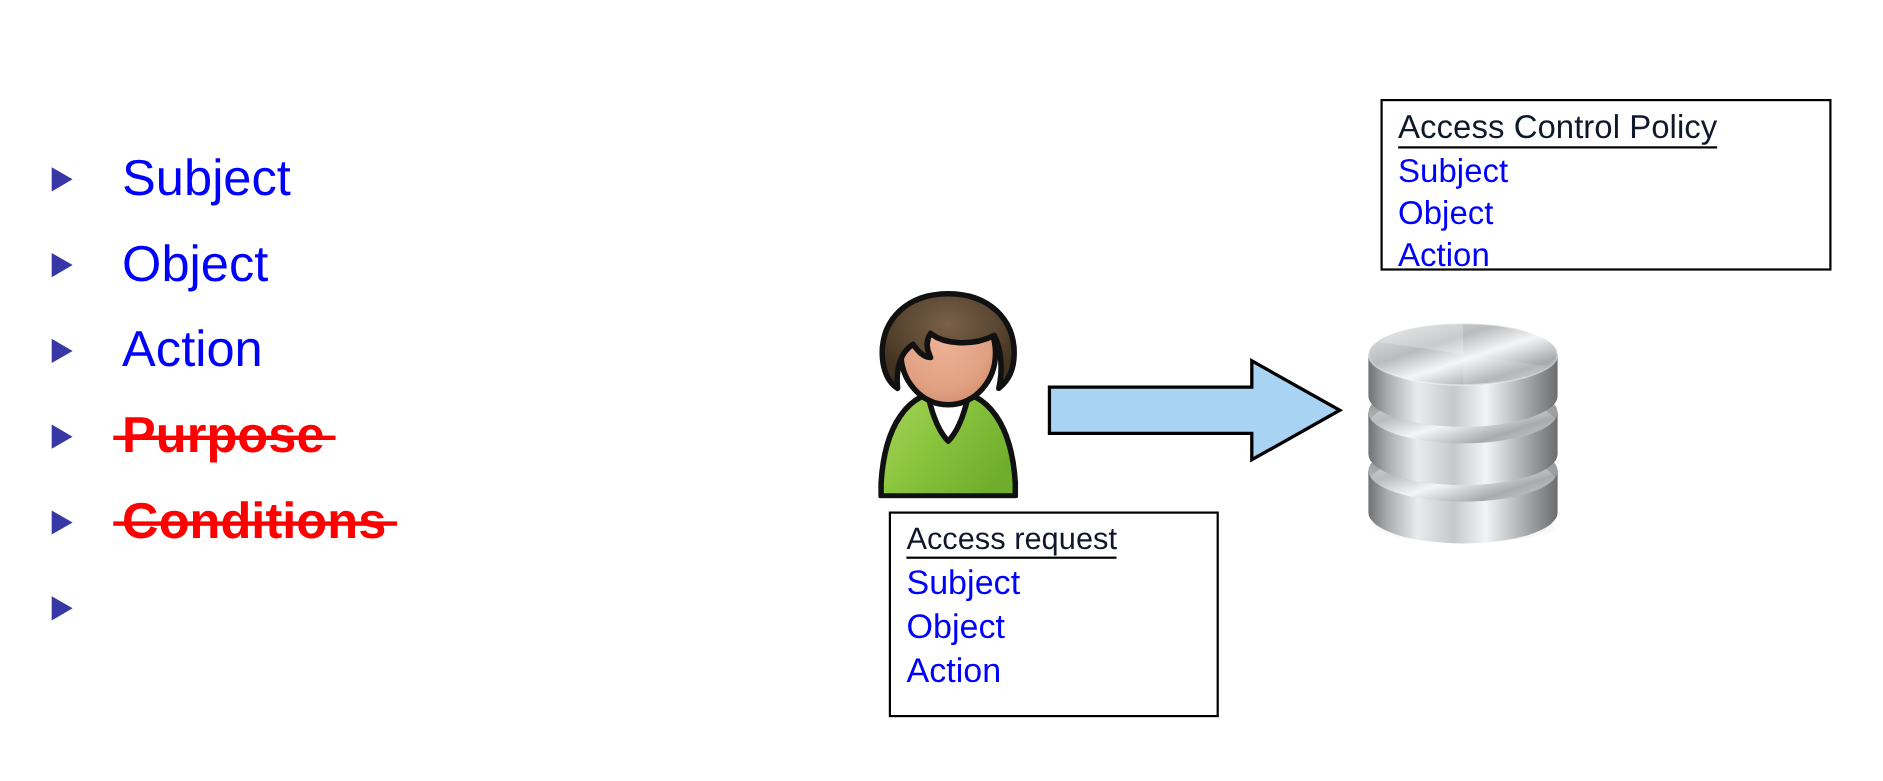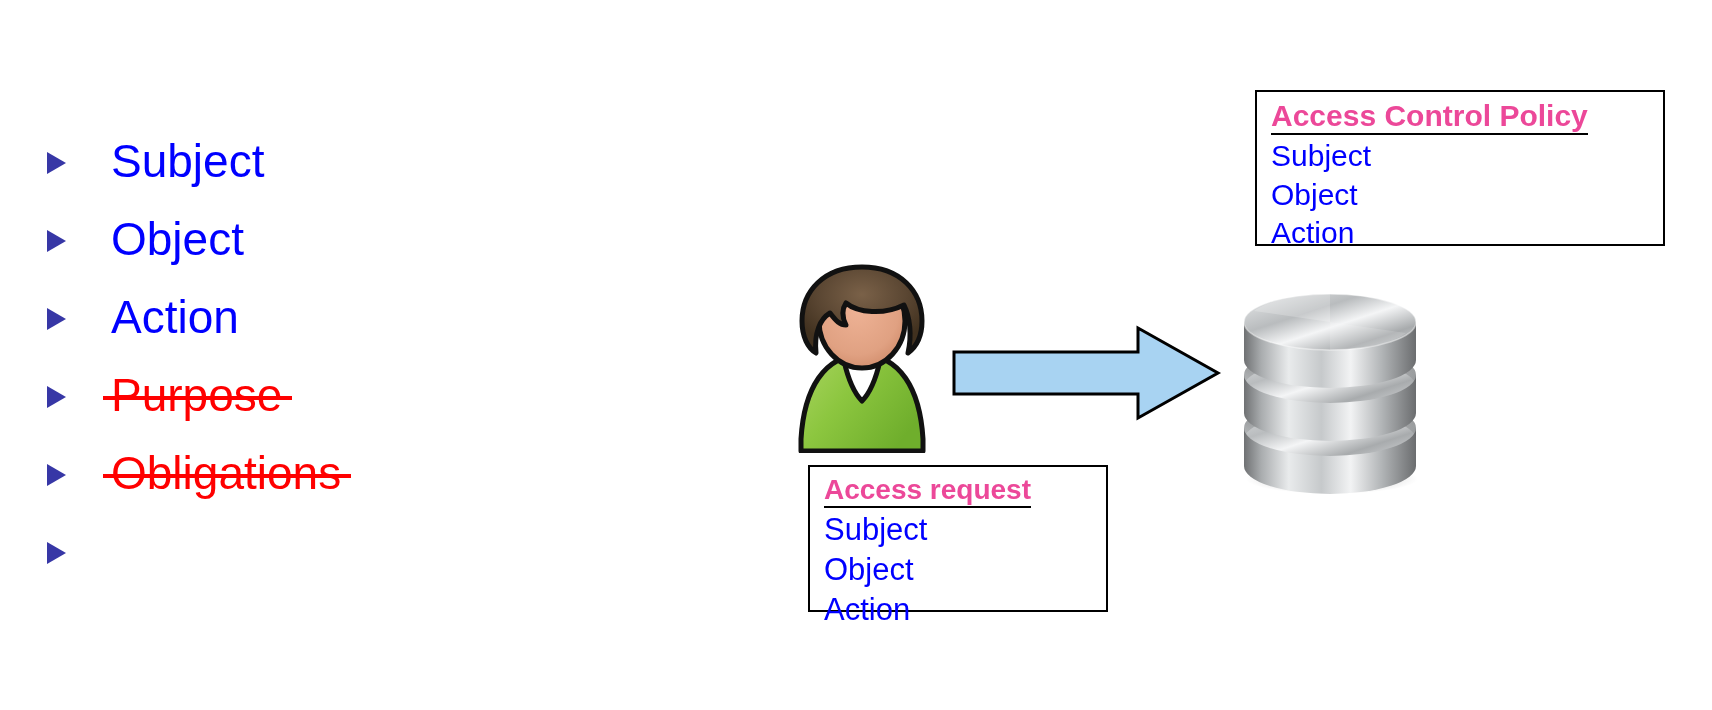--- a/index.html
+++ b/index.html
@@ -51,20 +51,21 @@
     line-height: 1;
     white-space: nowrap;
     letter-spacing: 0px;
   }
   .bullet-label.state-active {
     color: #0000ff;
   }
   .bullet-label.state-struck {
     color: #ff0000;
     position: relative;
+    font-weight: bold;
   }
   .bullet-label.state-struck::after {
     content: "";
     position: absolute;
     left: -8px;
     right: -10px;
     top: 52%;
     height: 4px;
     background: #ff0000;
   }
@@ -72,22 +73,22 @@
   
   .info-box {
     position: absolute;
     background: #ffffff;
     border: 2px solid #000000;
     box-sizing: border-box;
     padding: 8px 14px 10px 14px;
   }
   .info-box-title {
     font-size: 29px;
-    font-weight: bold;
-    color: #ec4899;
+    font-weight: normal;
+    color: #0f172a;
     white-space: nowrap;
     line-height: 1.08;
     border-bottom: 2px solid #000000;
     display: inline-block;
     padding-bottom: 1px;
     margin-bottom: 2px;
   }
   .info-box-line {
     font-size: 30px;
     color: #0000ff;
@@ -102,21 +103,21 @@
     height: 156px;
   }
   #acp-box .info-box-title {
     font-size: 30px;
   }
 
   #request-box {
     left: 808px;
     top: 465px;
     width: 300px;
-    height: 147px;
+    height: 187px;
   }
   #request-box .info-box-title {
     font-size: 28px;
   }
   #request-box .info-box-line {
     font-size: 31px;
   }
 
   
   #user-icon {
@@ -165,21 +166,21 @@
     <span class="bullet-label state-active">Action</span>
   </div>
 
   <div class="bullet-row">
     <span class="bullet-marker"></span>
     <span class="bullet-label state-struck">Purpose</span>
   </div>
 
   <div class="bullet-row">
     <span class="bullet-marker"></span>
-    <span class="bullet-label state-struck">Obligations</span>
+    <span class="bullet-label state-struck">Conditions</span>
   </div>
 
   <div class="bullet-row">
     <span class="bullet-marker"></span>
   </div>
 
 </div>
 
 <div class="info-box" id="acp-box">
   <div class="info-box-title">Access Control Policy</div>

